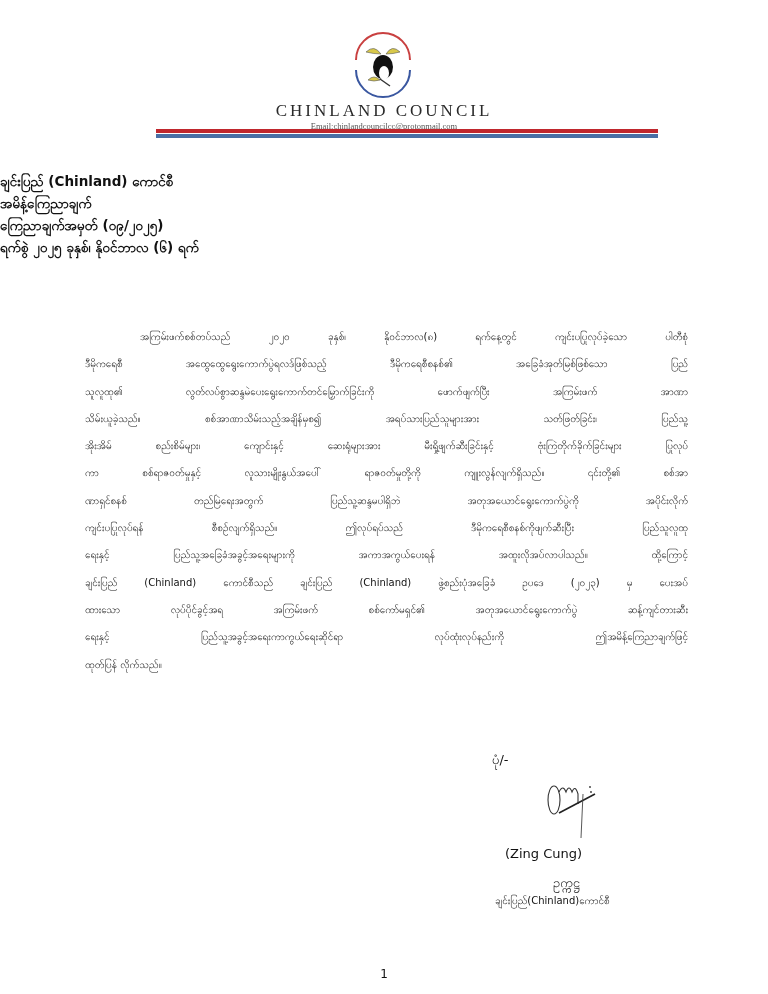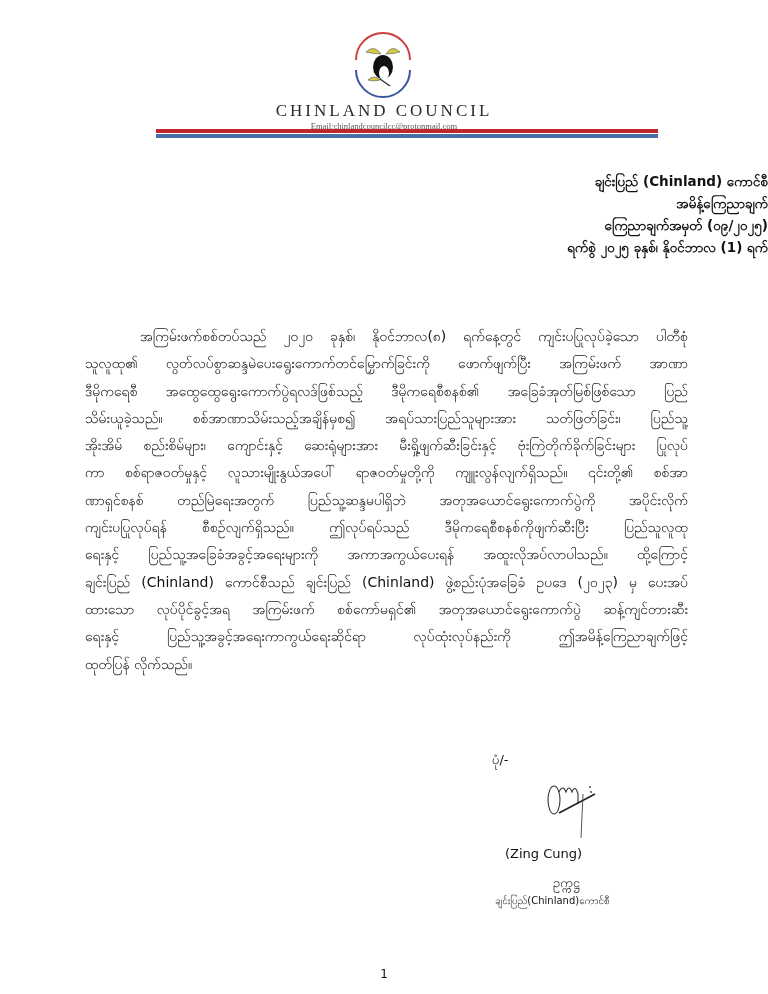--- a/index.html
+++ b/index.html
@@ -11,27 +11,27 @@
   .logo { position: absolute; left: 348px; top: 30px; width: 70px; height: 70px; }
   .org-name { position: absolute; left: 0; width: 768px; top: 101px; text-align: center;
               font-family: "Liberation Serif", "DejaVu Serif", serif; font-size: 17px;
               letter-spacing: 3px; color: #2a2a2a; }
   .org-email { position: absolute; left: 0; width: 768px; top: 121px; text-align: center;
                font-family: "Liberation Serif", "DejaVu Serif", serif; font-size: 8.5px; color: #555; }
   .rule-red { position: absolute; left: 156px; width: 502px; top: 129px; height: 4px; background: #c0272d; }
   .rule-blue { position: absolute; left: 156px; width: 502px; top: 134px; height: 4px; background: #4a6fa5; }
 
   
-  .heading { position: absolute; left: 0; width: 768px; top: 170px; text-align: right;
+  .heading { position: absolute; left: 0; width: 768px; top: 170px; text-align: left;
              font-weight: bold; font-size: 13.5px; line-height: 22px; }
   .heading div { white-space: nowrap; }
 
   
   .body-text { position: absolute; left: 85px; width: 603px; top: 323px;
-               font-size: 14px; line-height: 27.3px; text-align: justify; }
+               font-size: 10px; line-height: 27.3px; text-align: justify; }
   .body-text .line { display: block; white-space: nowrap; overflow: hidden; text-align-last: justify; }
   .body-text .line.first { padding-left: 55px; }
   .body-text .line.last { text-align-last: left; }
 
   
   .sig-mark { position: absolute; left: 492px; top: 751px; font-size: 13px; }
   .signature { position: absolute; left: 545px; top: 780px; width: 70px; height: 60px; }
   .signer-name { position: absolute; left: 505px; top: 846px; font-size: 13px; }
   .signer-title { position: absolute; left: 553px; top: 874px; font-size: 13px; text-align: center; }
   .signer-org { position: absolute; left: 495px; top: 894px; font-size: 10px; }
@@ -56,27 +56,27 @@
   </div>
   <div class="org-name">CHINLAND COUNCIL</div>
   <div class="org-email">Email:chinlandcouncilcc@protonmail.com</div>
   <div class="rule-red"></div>
   <div class="rule-blue"></div>
 
   <div class="heading">
     <div>ချင်းပြည် (Chinland) ကောင်စီ</div>
     <div>အမိန့်ကြေညာချက်</div>
     <div>ကြေညာချက်အမှတ် (၀၉/၂၀၂၅)</div>
-    <div>ရက်စွဲ ၂၀၂၅ ခုနှစ်၊ နိုဝင်ဘာလ (1) ရက်</div>
+    <div>ရက်စွဲ ၂၀၂၅ ခုနှစ်၊ နိုဝင်ဘာလ (၆) ရက်</div>
   </div>
 
   <div class="body-text">
     <span class="line first">အကြမ်းဖက်စစ်တပ်သည် ၂၀၂၀ ခုနှစ်၊ နိုဝင်ဘာလ(၈) ရက်နေ့တွင် ကျင်းပပြုလုပ်ခဲ့သော ပါတီစုံ</span>
+    <span class="line">ဒီမိုကရေစီ အထွေထွေရွေးကောက်ပွဲရလဒ်ဖြစ်သည့် ဒီမိုကရေစီစနစ်၏ အခြေခံအုတ်မြစ်ဖြစ်သော ပြည်</span>
     <span class="line">သူလူထု၏ လွတ်လပ်စွာဆန္ဒမဲပေးရွေးကောက်တင်မြှောက်ခြင်းကို ဖောက်ဖျက်ပြီး အကြမ်းဖက် အာဏာ</span>
-    <span class="line">ဒီမိုကရေစီ အထွေထွေရွေးကောက်ပွဲရလဒ်ဖြစ်သည့် ဒီမိုကရေစီစနစ်၏ အခြေခံအုတ်မြစ်ဖြစ်သော ပြည်</span>
     <span class="line">သိမ်းယူခဲ့သည်။ စစ်အာဏာသိမ်းသည့်အချိန်မှစ၍ အရပ်သားပြည်သူများအား သတ်ဖြတ်ခြင်း၊ ပြည်သူ့</span>
     <span class="line">အိုးအိမ် စည်းစိမ်များ၊ ကျောင်းနှင့် ဆေးရုံများအား မီးရှို့ဖျက်ဆီးခြင်းနှင့် ဗုံးကြဲတိုက်ခိုက်ခြင်းများ ပြုလုပ်</span>
     <span class="line">ကာ စစ်ရာဇဝတ်မှုနှင့် လူသားမျိုးနွယ်အပေါ် ရာဇဝတ်မှုတို့ကို ကျူးလွန်လျက်ရှိသည်။ ၎င်းတို့၏ စစ်အာ</span>
     <span class="line">ဏာရှင်စနစ် တည်မြဲရေးအတွက် ပြည်သူ့ဆန္ဒမပါရှိဘဲ အတုအယောင်ရွေးကောက်ပွဲကို အပိုင်းလိုက်</span>
     <span class="line">ကျင်းပပြုလုပ်ရန် စီစဉ်လျက်ရှိသည်။ ဤလုပ်ရပ်သည် ဒီမိုကရေစီစနစ်ကိုဖျက်ဆီးပြီး ပြည်သူလူထု</span>
     <span class="line">ရေးနှင့် ပြည်သူ့အခြေခံအခွင့်အရေးများကို အကာအကွယ်ပေးရန် အထူးလိုအပ်လာပါသည်။ ထို့ကြောင့်</span>
     <span class="line">ချင်းပြည် (Chinland) ကောင်စီသည် ချင်းပြည် (Chinland) ဖွဲ့စည်းပုံအခြေခံ ဥပဒေ (၂၀၂၃) မှ ပေးအပ်</span>
     <span class="line">ထားသော လုပ်ပိုင်ခွင့်အရ အကြမ်းဖက် စစ်ကော်မရှင်၏ အတုအယောင်ရွေးကောက်ပွဲ ဆန့်ကျင်တားဆီး</span>
     <span class="line">ရေးနှင့် ပြည်သူ့အခွင့်အရေးကာကွယ်ရေးဆိုင်ရာ လုပ်ထုံးလုပ်နည်းကို ဤအမိန့်ကြေညာချက်ဖြင့်</span>
     <span class="line last">ထုတ်ပြန် လိုက်သည်။</span>

